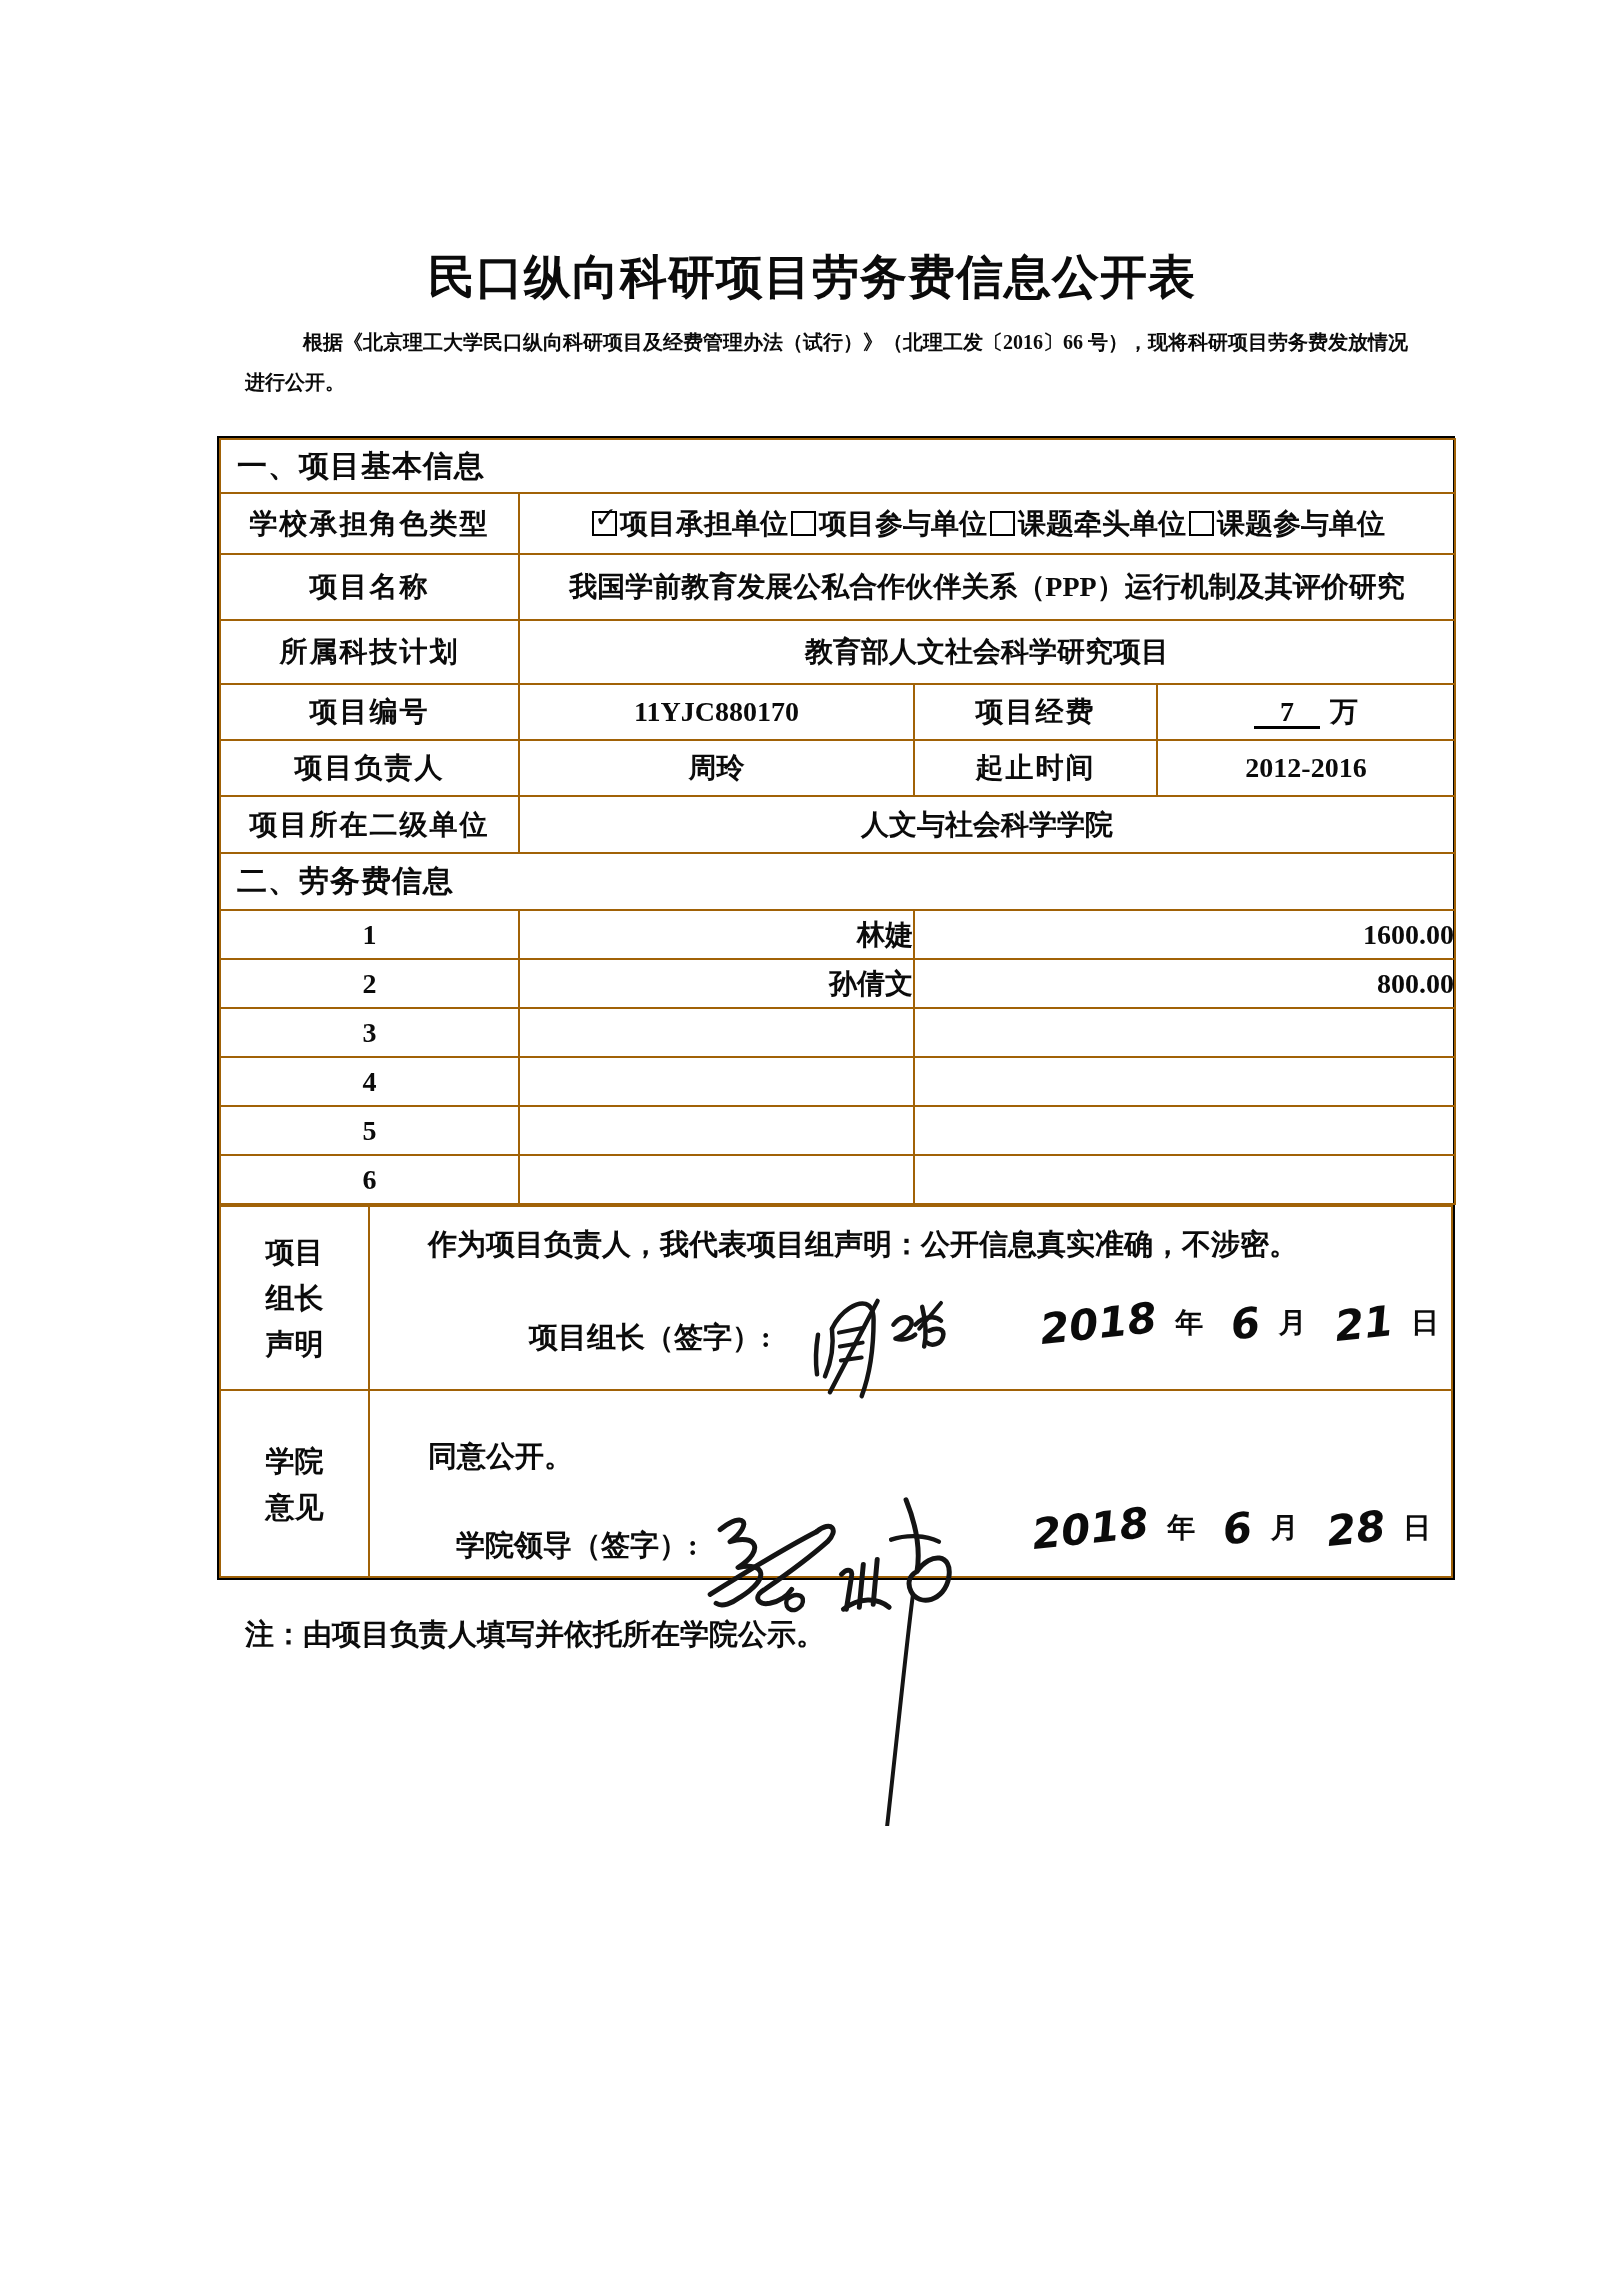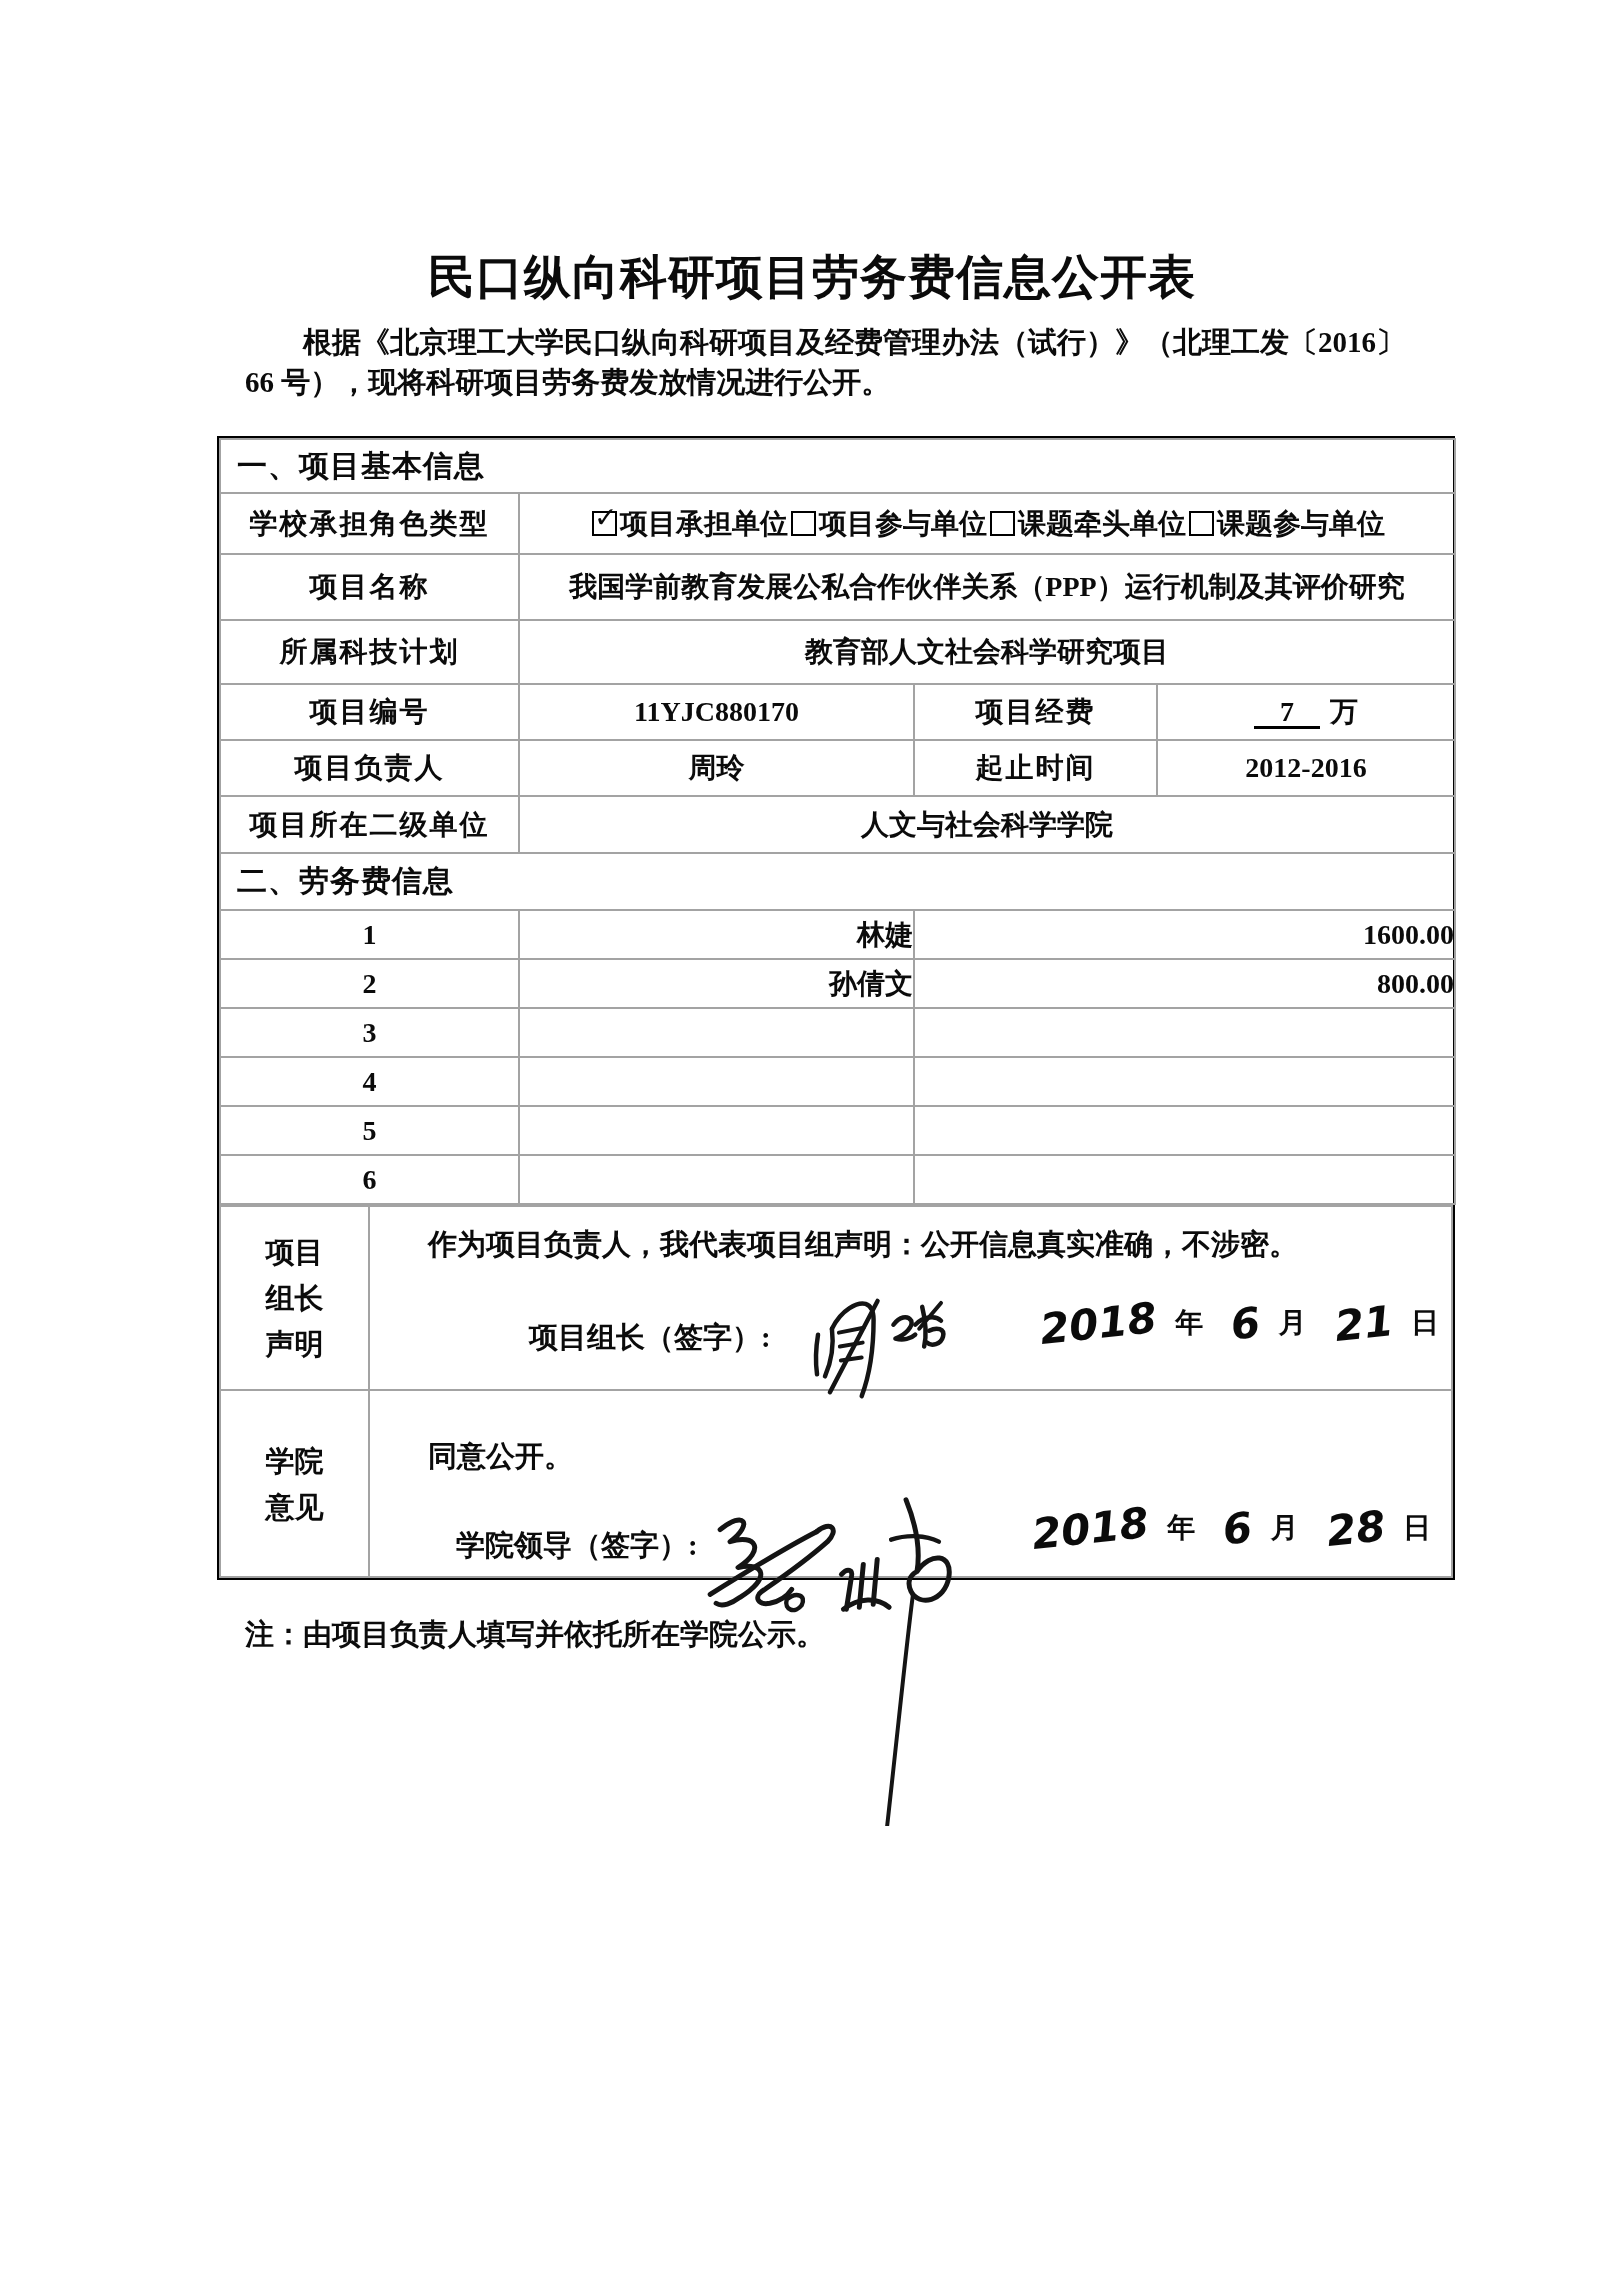--- a/index.html
+++ b/index.html
@@ -8,29 +8,29 @@
     color:#0b0b0b; font-family:"Liberation Serif", serif; font-weight:bold;
     overflow:hidden;
     margin-top:23px;
   }
   .title {
     position:absolute; top:223px; left:0; width:100%;
     text-align:center; font-size:47px; letter-spacing:1px; margin:0;
   }
   .intro {
     position:absolute; top:299px; left:245px; width:1166px;
-    font-size:29px; line-height:40px; text-indent:58px; margin:0;
+    font-size:20px; line-height:40px; text-indent:58px; margin:0;
   }
   .form {
     position:absolute; top:413px; left:217px; width:1238px;
     border:2px solid #000; box-sizing:border-box;
   }
   table { border-collapse:collapse; width:100%; table-layout:fixed; }
   td {
-    border:2px solid #a3a3a3; padding:0; font-size:28px;
+    border:2px solid #a16207; padding:0; font-size:28px;
     text-align:center; vertical-align:middle; overflow:hidden;
   }
   .sec-header {
     text-align:left; padding-left:16px; font-size:30px; letter-spacing:1px;
   }
   .lbl { letter-spacing:2px; }
   .val-left { text-align:right; padding-left:14px; }
   .cb {
     display:inline-block; width:21px; height:21px; border:2px solid #000;
     vertical-align:-3px; margin:0 3px; position:relative;

